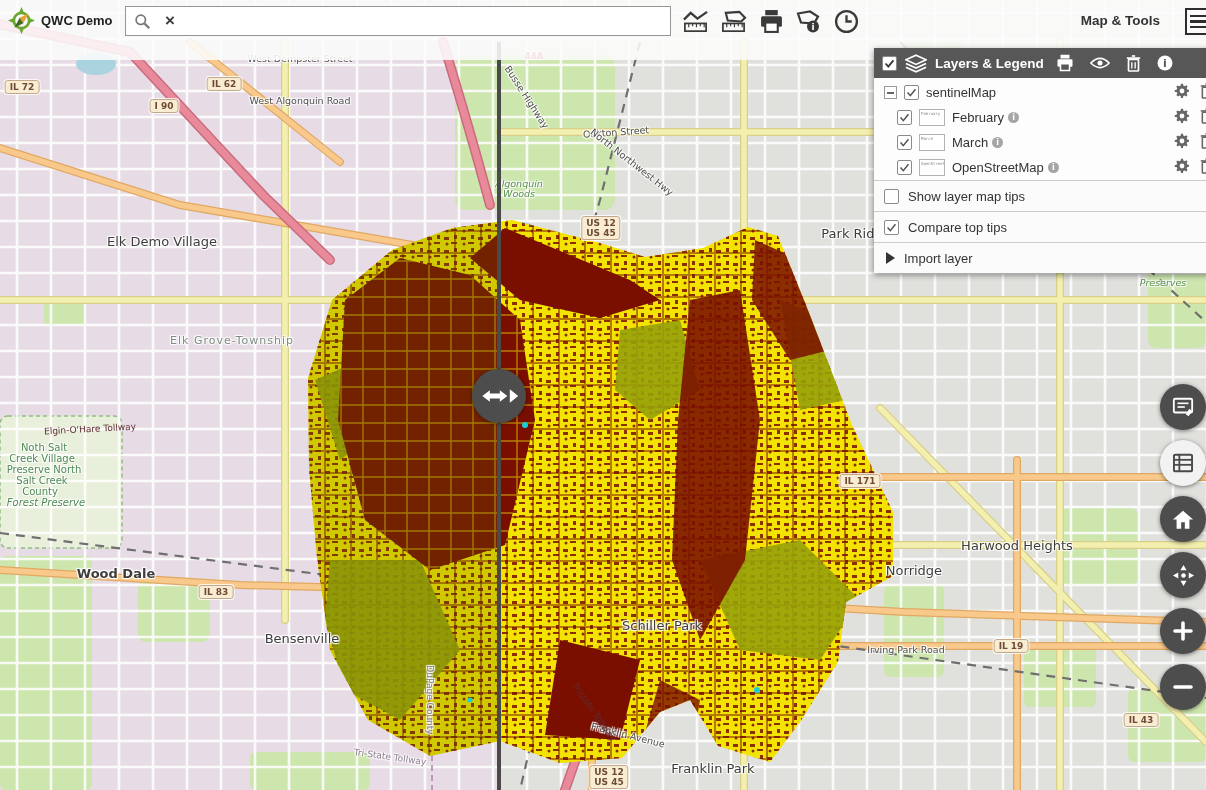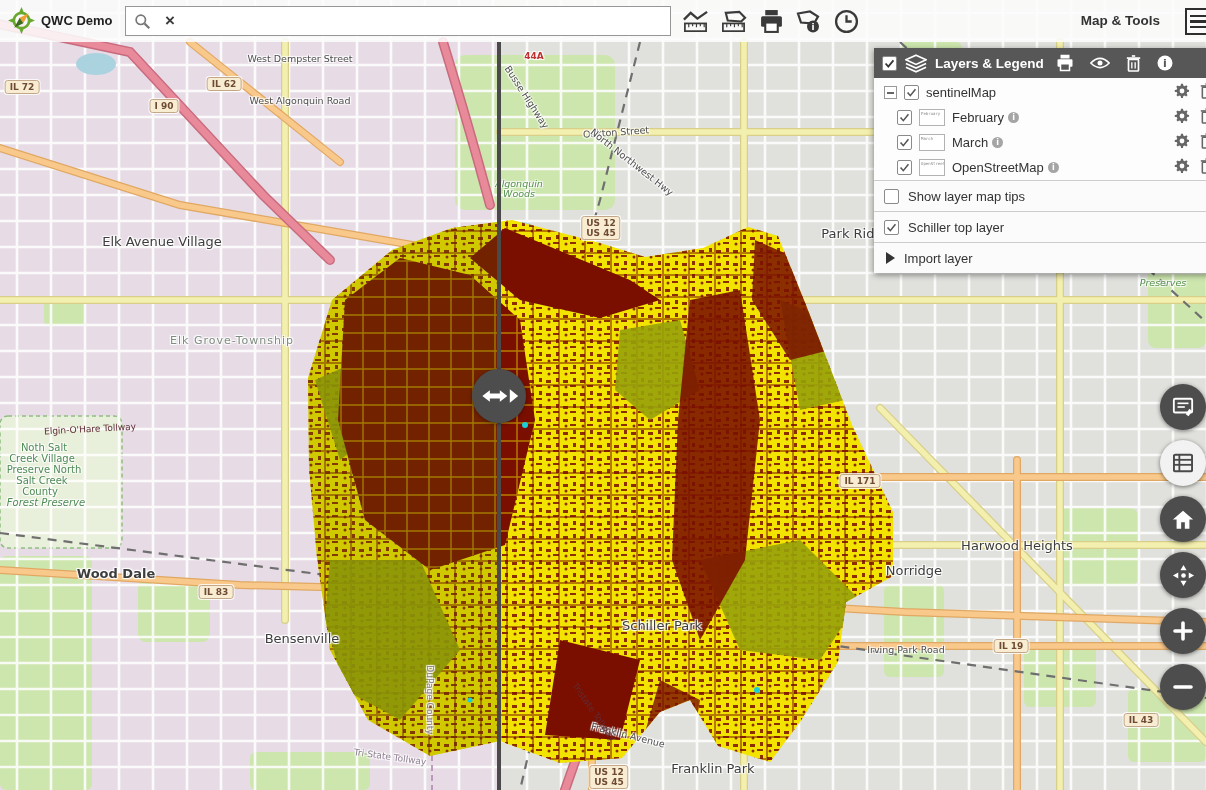--- a/index.html
+++ b/index.html
@@ -24,21 +24,21 @@
     font:bold 9px "DejaVu Sans",sans-serif; color:#6e4b32; text-align:center;
     line-height:10px; box-shadow:0 0 0 1px rgba(255,255,255,.8); }
 
   
   #compare-line { position:absolute; top:42px; bottom:0; width:4px; background:#4a4a4a; z-index:30; }
   #compare-handle { position:absolute; width:54px; height:54px; border-radius:50%;
     background:#4d4d4d; z-index:31; display:flex; align-items:center; justify-content:center;
     box-shadow:0 1px 4px rgba(0,0,0,.4); cursor:ew-resize; }
 
   
-  #topbar { position:absolute; left:0; top:0; width:1206px; height:42px;
+  #topbar { position:absolute; left:0; top:0; width:1206px; height:60px;
     background:rgba(252,252,252,.88); z-index:40; }
   #logo { position:absolute; left:8px; top:7px; display:flex; align-items:center; gap:6px; }
   #logo .logo-text { font-size:13px; font-weight:bold; color:#1f1f1f; }
   #searchbox { position:absolute; left:125px; top:6px; width:546px; height:30px;
     background:#fff; border:1px solid #969696; display:flex; align-items:center; }
   #searchbox .mag { margin:0 6px 0 8px; }
   #searchbox input { flex:1; border:none; outline:none; font-size:14.5px; color:#333;
     font-family:"Liberation Sans",sans-serif; background:transparent; }
   #searchbox input::placeholder { color:#9a9a9a; }
   #search-clear { width:26px; text-align:center; font-size:17px; font-weight:bold; color:#3b3b3b; cursor:pointer; }
@@ -231,21 +231,21 @@
   <div id="label-layer">
       <span class="map-label lbl-street" style="left: 300px; top: 47px; margin-top: 11px;">West Dempster Street</span>
       <span class="map-label lbl-street" style="left: 300px; top: 100px;">West Algonquin Road</span>
       <span class="map-label lbl-street" style="left: 616px; top: 132px; transform: translate(-50%, -50%) rotate(-4deg);">Oakton Street</span>
       <span class="map-label lbl-street" style="left: 527px; top: 97px; transform: translate(-50%, -50%) rotate(57deg);">Busse Highway</span>
       <span class="map-label lbl-street" style="left: 632px; top: 162px; transform: translate(-50%, -50%) rotate(38deg);">North Northwest Hwy</span>
       <span class="map-label lbl-ref" style="left: 534px; top: 56px;">44A</span>
       <span class="map-label lbl-green" style="left: 519px; top: 183px;">Algonquin</span>
       <span class="map-label lbl-green" style="left: 519px; top: 193px;">Woods</span>
       <span class="map-label lbl-city" style="left: 856px; top: 233px;">Park Ridge</span>
-      <span class="map-label lbl-city" style="left: 162px; top: 241px;">Elk Avenue Village</span>
+      <span class="map-label lbl-city" style="left: 162px; top: 241px;">Elk Demo Village</span>
       <span class="map-label lbl-township" style="left: 232px; top: 340px;">Elk Grove-Township</span>
       <span class="map-label lbl-road-on" style="left: 90px; top: 429px; transform: translate(-50%, -50%) rotate(-3deg);">Elgin-O'Hare Tollway</span>
       <span class="map-label lbl-green2" style="left: 44px; top: 447px;">Noth Salt</span>
       <span class="map-label lbl-green2" style="left: 42px; top: 458px;">Creek Village</span>
       <span class="map-label lbl-green2" style="left: 44px; top: 469px;">Preserve North</span>
       <span class="map-label lbl-green2" style="left: 42px; top: 480px;">Salt Creek</span>
       <span class="map-label lbl-green2" style="left: 40px; top: 491px;">County</span>
       <span class="map-label lbl-green2" style="left: 46px; top: 502px; font-style: italic;">Forest Preserve</span>
       <span class="map-label lbl-city" style="left: 116px; top: 573px; font-weight: bold;">Wood Dale</span>
       <span class="map-label lbl-city" style="left: 302px; top: 638px;">Bensenville</span>
@@ -523,21 +523,21 @@
     <div class="opt-row">
       <span class="cb"></span>
       <span>Show layer map tips</span>
     </div>
     <div class="opt-row">
       <span class="cb">
         <svg width="11" height="11" viewBox="0 0 14 14">
             <polyline points="2,7 5.5,11 12,3" fill="none" stroke="#555" stroke-width="2"></polyline>
           </svg>
       </span>
-      <span>Schiller top layer</span>
+      <span>Compare top tips</span>
     </div>
     <div class="opt-row">
       <span class="tri-right"></span>
       <span>Import layer</span>
     </div>
   </div>
 
   <div class="fab" style="top:384px">
     <svg width="22" height="22" viewBox="0 0 24 24">
       <rect x="2" y="3" width="20" height="15" rx="1.5" fill="none" stroke="#fff" stroke-width="2"></rect>

